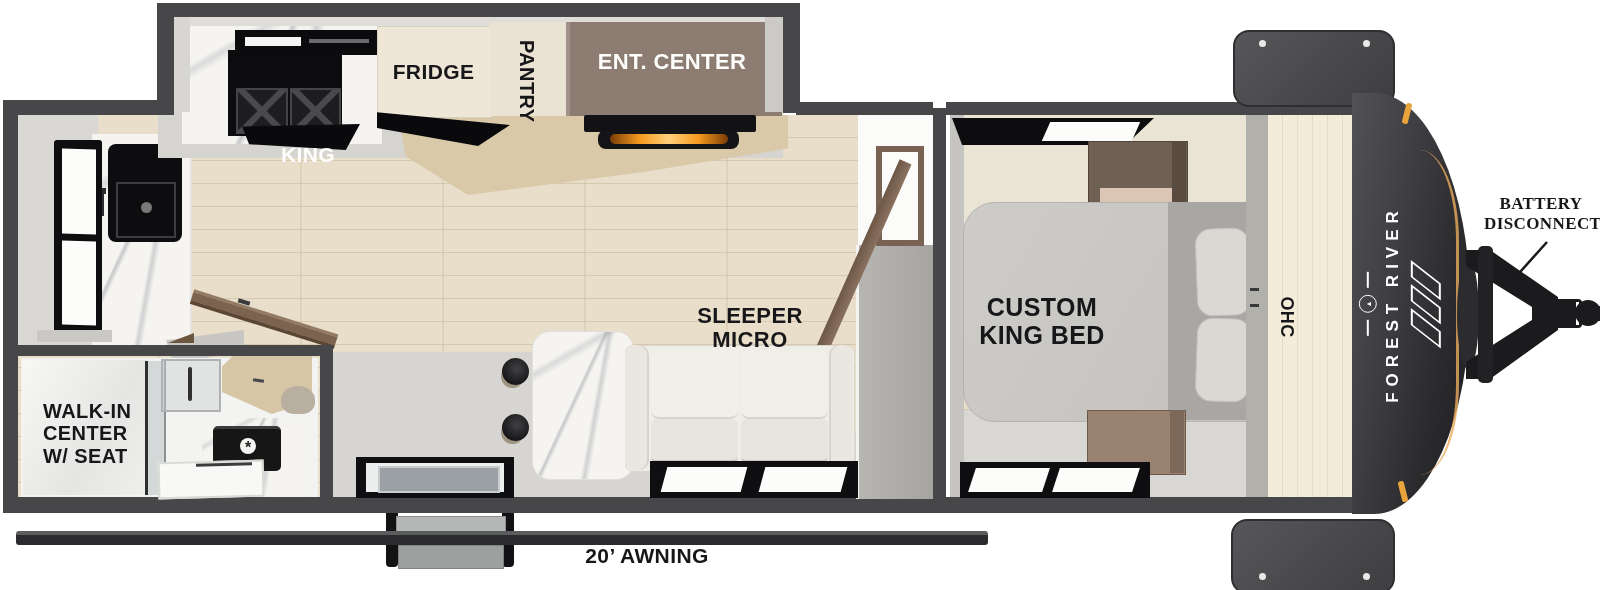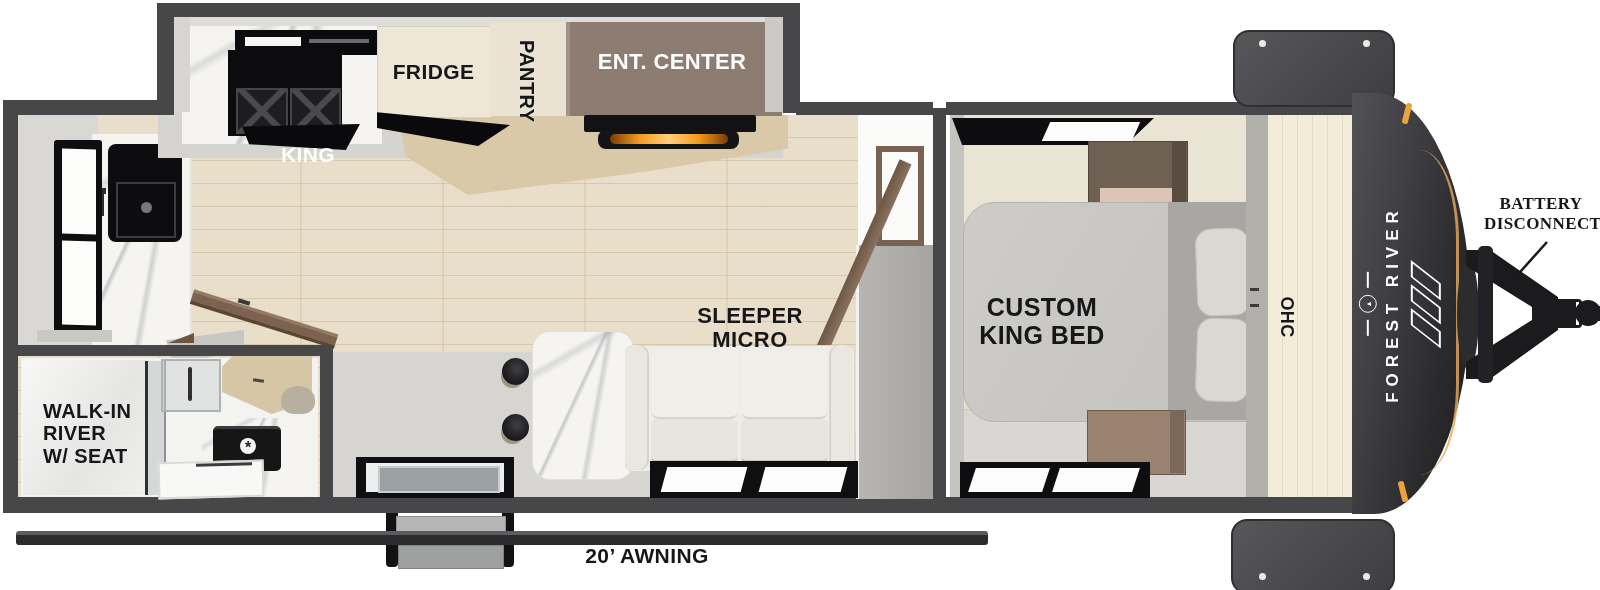--- a/index.html
+++ b/index.html
@@ -208,21 +208,21 @@
     <div>SLEEPER</div>
     <div>MICRO</div>
   </div>
   <div class="lbl" style="left:952px;top:294px;width:180px;font-size:25px;">
     <div>CUSTOM</div>
     <div>KING BED</div>
   </div>
   <div class="lbl" style="left:1260px;top:306px;width:50px;height:22px;font-size:18px;transform:rotate(90deg);">OHC</div>
   <div class="lbl" style="left:43px;top:400px;width:122px;font-size:20px;text-align:left;line-height:1.12;">
     <div>WALK-IN</div>
-    <div>RIVER</div>
+    <div>CENTER</div>
     <div>W/ SEAT</div>
   </div>
   <div class="lbl" style="left:562px;top:544px;width:170px;font-size:21px;">20’ AWNING</div>
   <div class="lbl" style="left:1484px;top:194px;width:114px;font-size:17px;line-height:1.18;font-family:Liberation Serif, serif;">
     <div>BATTERY</div>
     <div>DISCONNECT</div>
   </div>
 
 </div>
 

